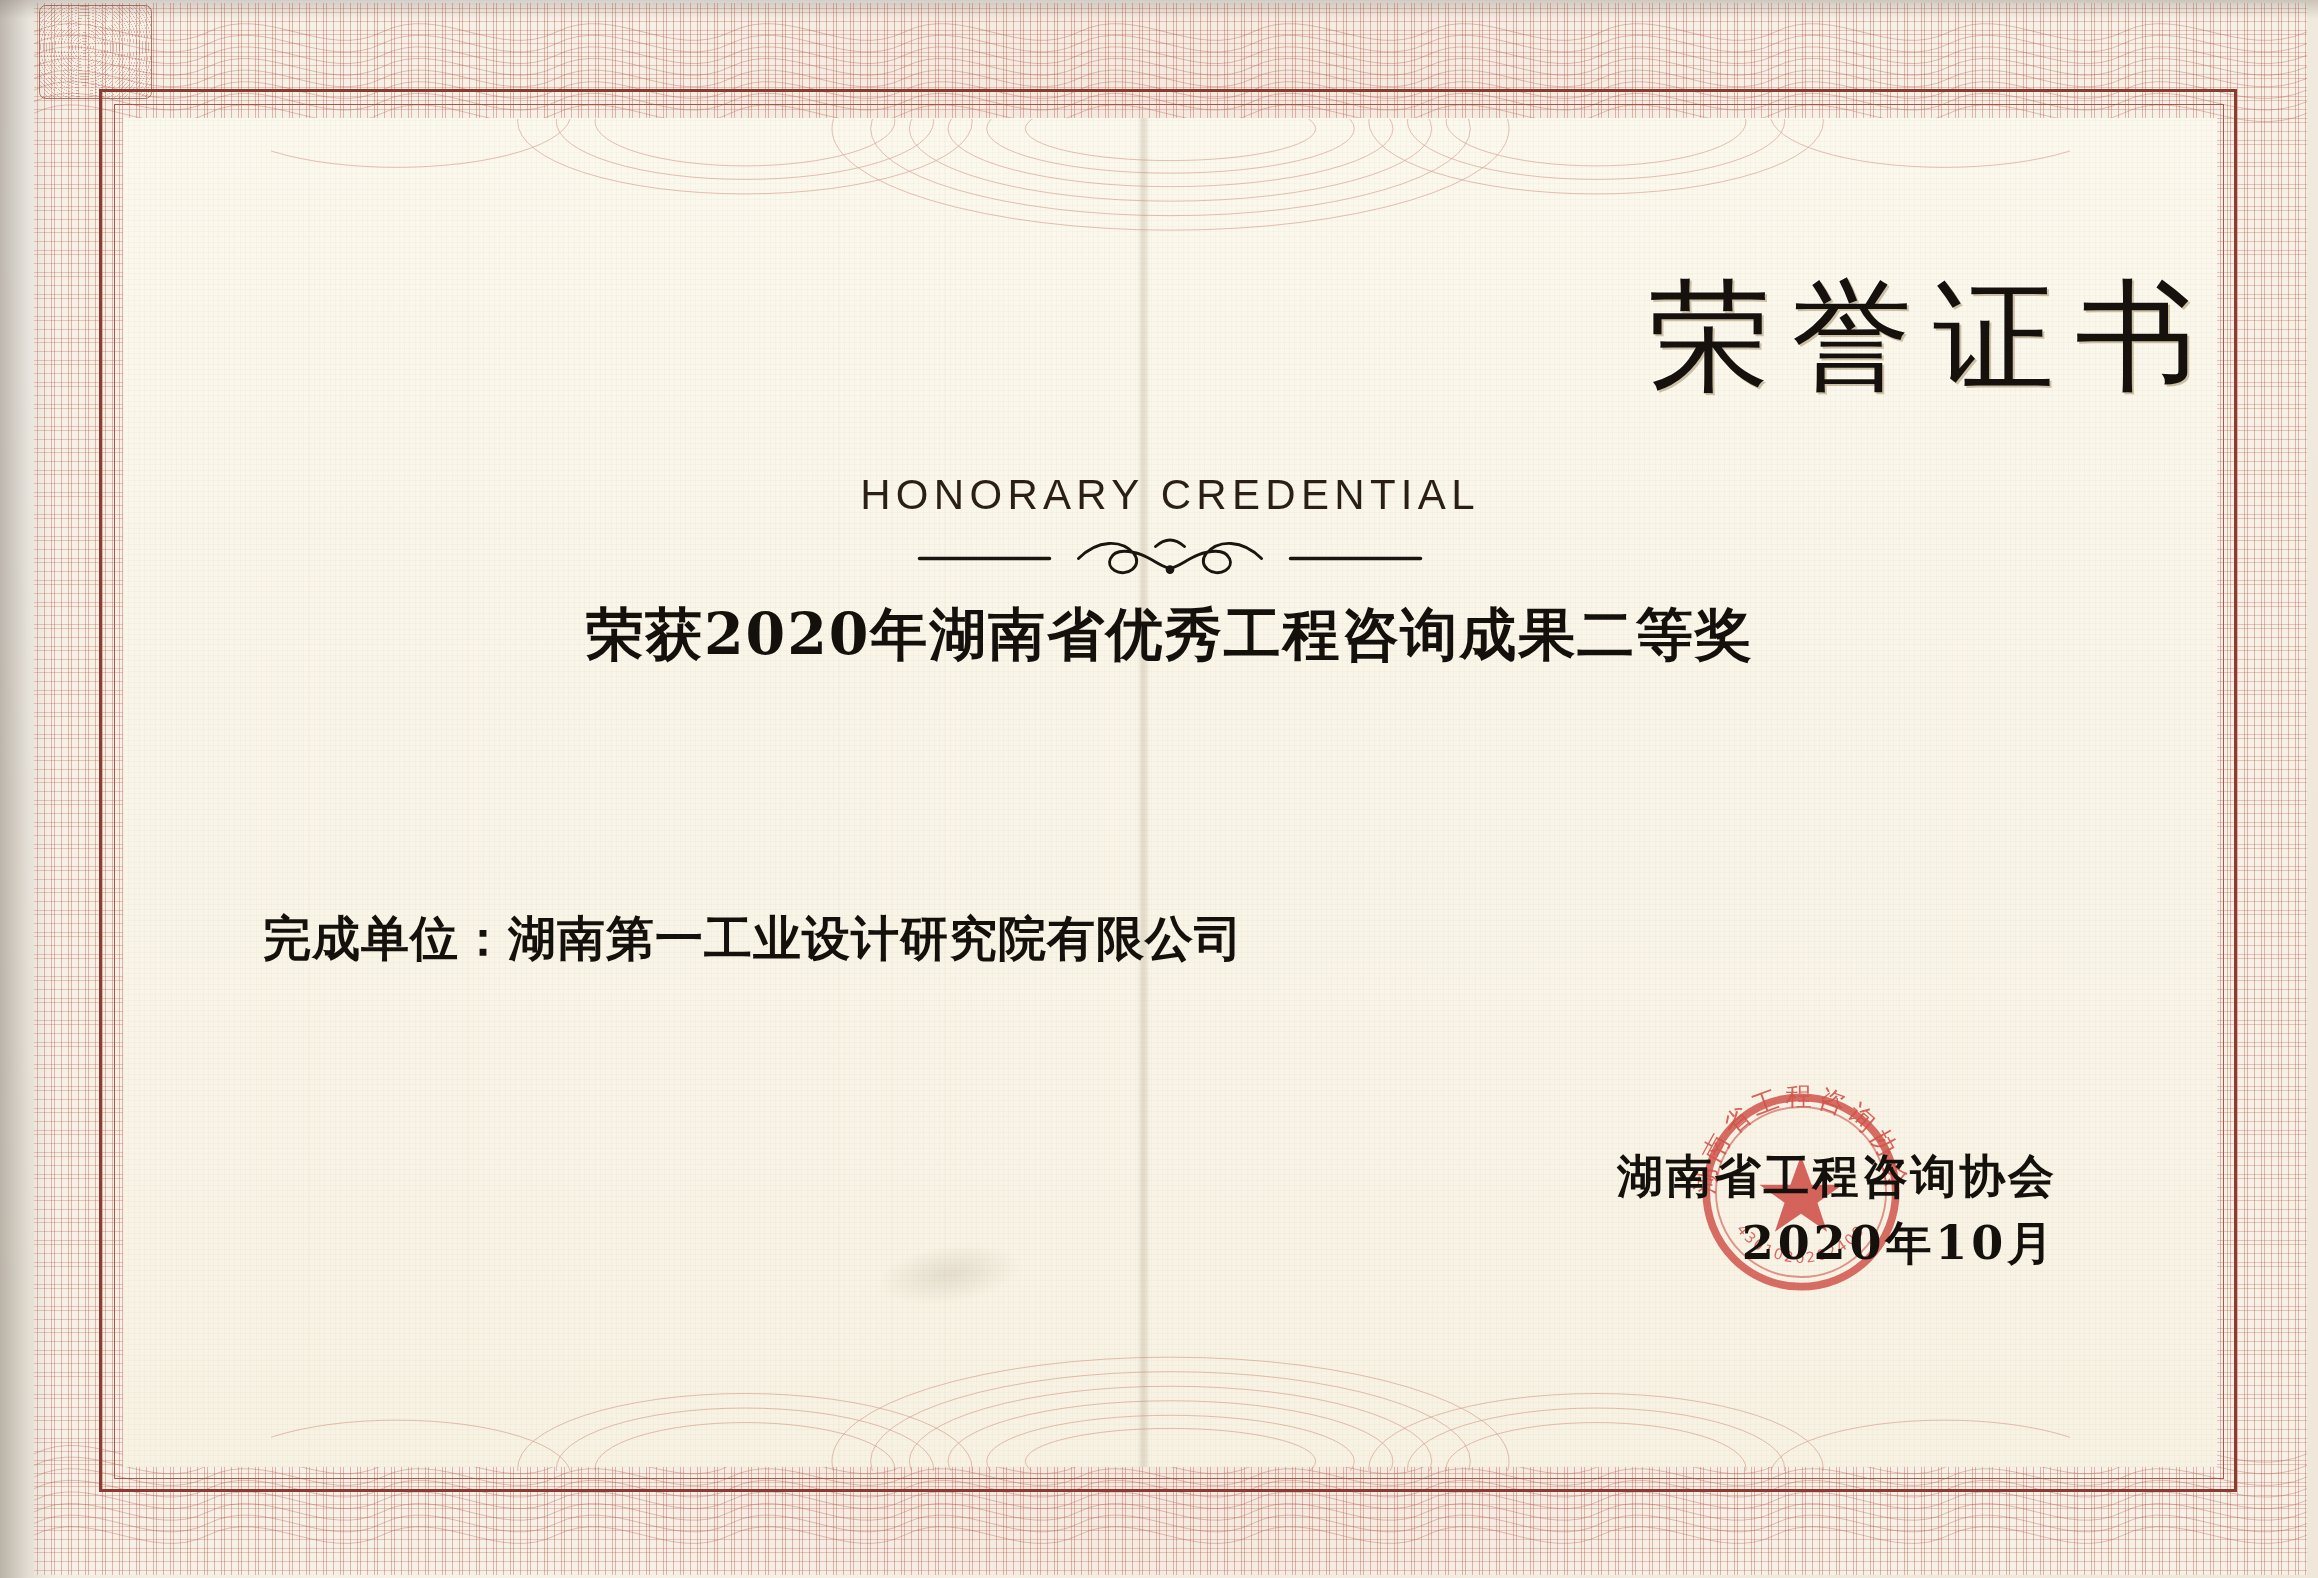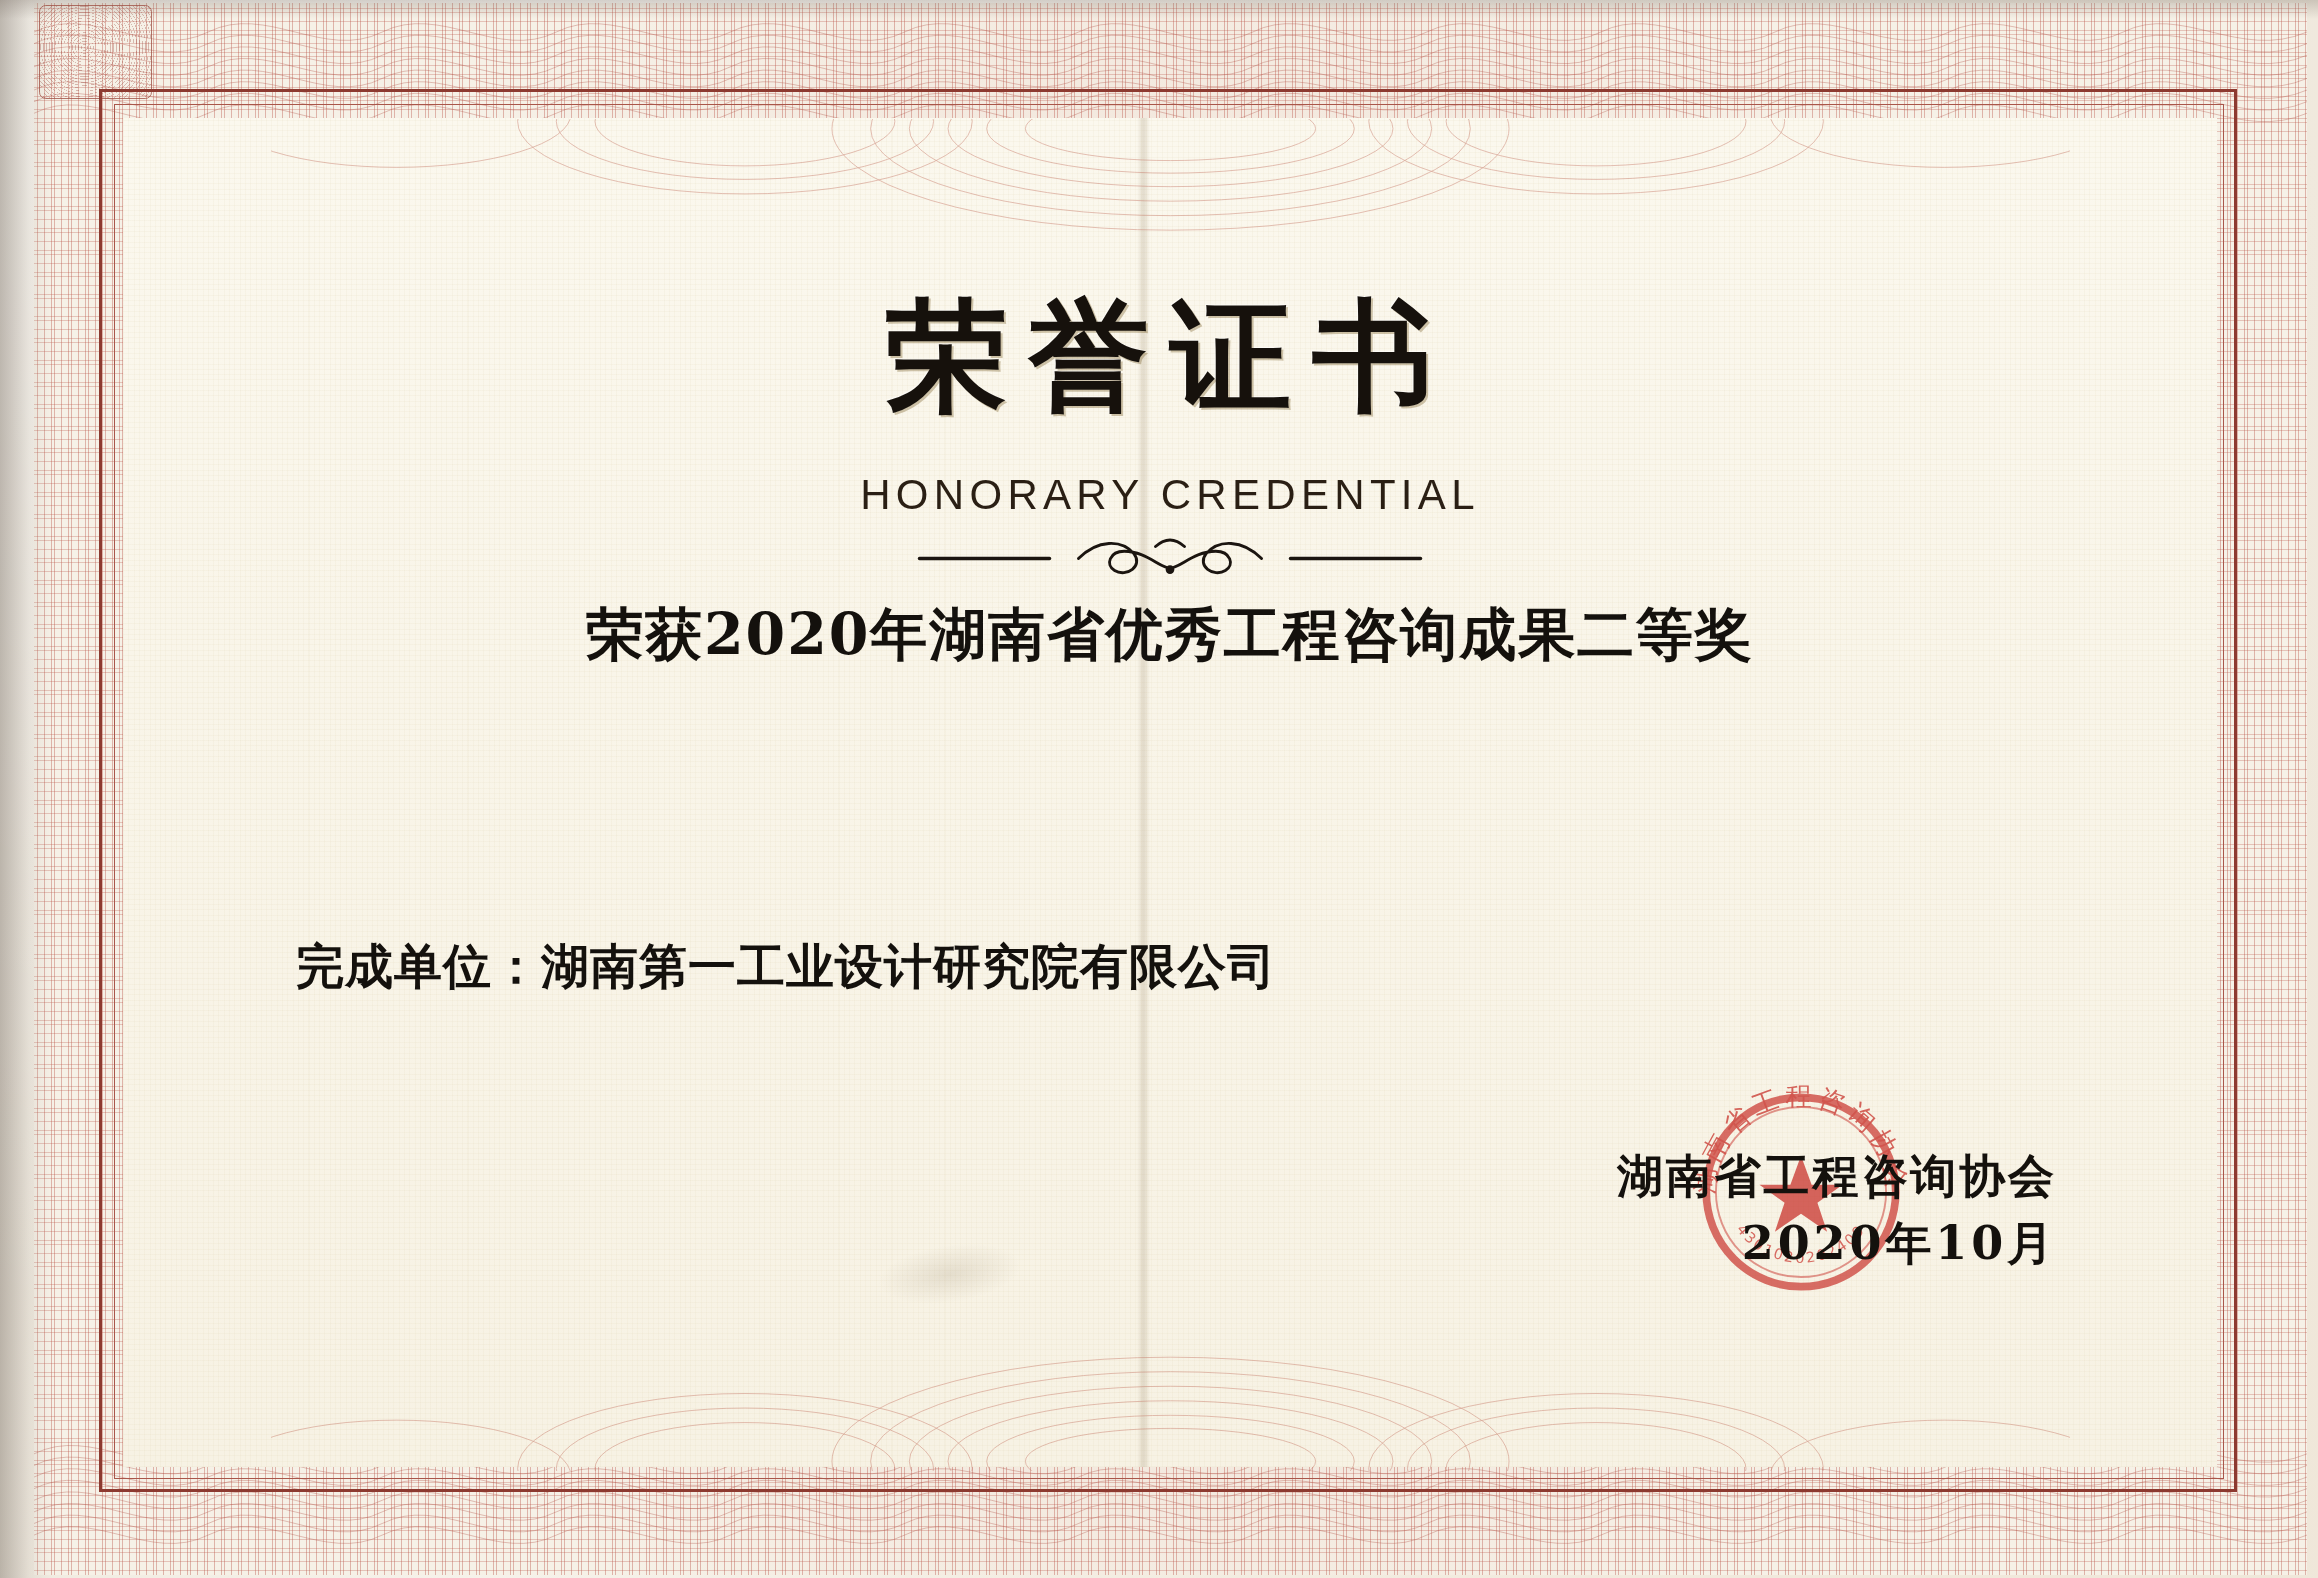--- a/index.html
+++ b/index.html
@@ -138,24 +138,24 @@
     left: 123px;
     top: 118px;
     width: 2094px;
     height: 1349px;
   }
 
   .title-cn {
     position: absolute;
     left: 0;
     right: 0;
-    top: 158px;
-    text-align: center;
+    top: 138px;
+    text-align: right;
     font-family: "DejaVu Serif", "Liberation Serif", serif;
-    font-weight: 700;
+    font-weight: 400;
     font-size: 121px;
     letter-spacing: 21px;
     color: #16110c;
     text-shadow: 1.9px 2.4px 0 rgba(120,95,40,0.35), -1px -1px 0 rgba(255,255,255,0.5);
   }
   .title-en {
     position: absolute;
     left: 0;
     right: 0;
     top: 353px;
@@ -195,21 +195,21 @@
     left: 140px;
     right: 97px;
     font-family: "DejaVu Serif", "Liberation Serif", serif;
     font-weight: 700;
     font-size: 48px;
     letter-spacing: 1px;
     color: #14110d;
     white-space: nowrap;
   }
   .field-project { top: 663px; }
-  .field-unit    { top: 817px; margin-left: 33px; }
+  .field-unit    { top: 789px; }
 
   .signature {
     position: absolute;
     right: 160px;
     top: 1025px;
     text-align: right;
     font-family: "DejaVu Serif", "Liberation Serif", serif;
     font-weight: 700;
     font-size: 46px;
     letter-spacing: 2.9px;

